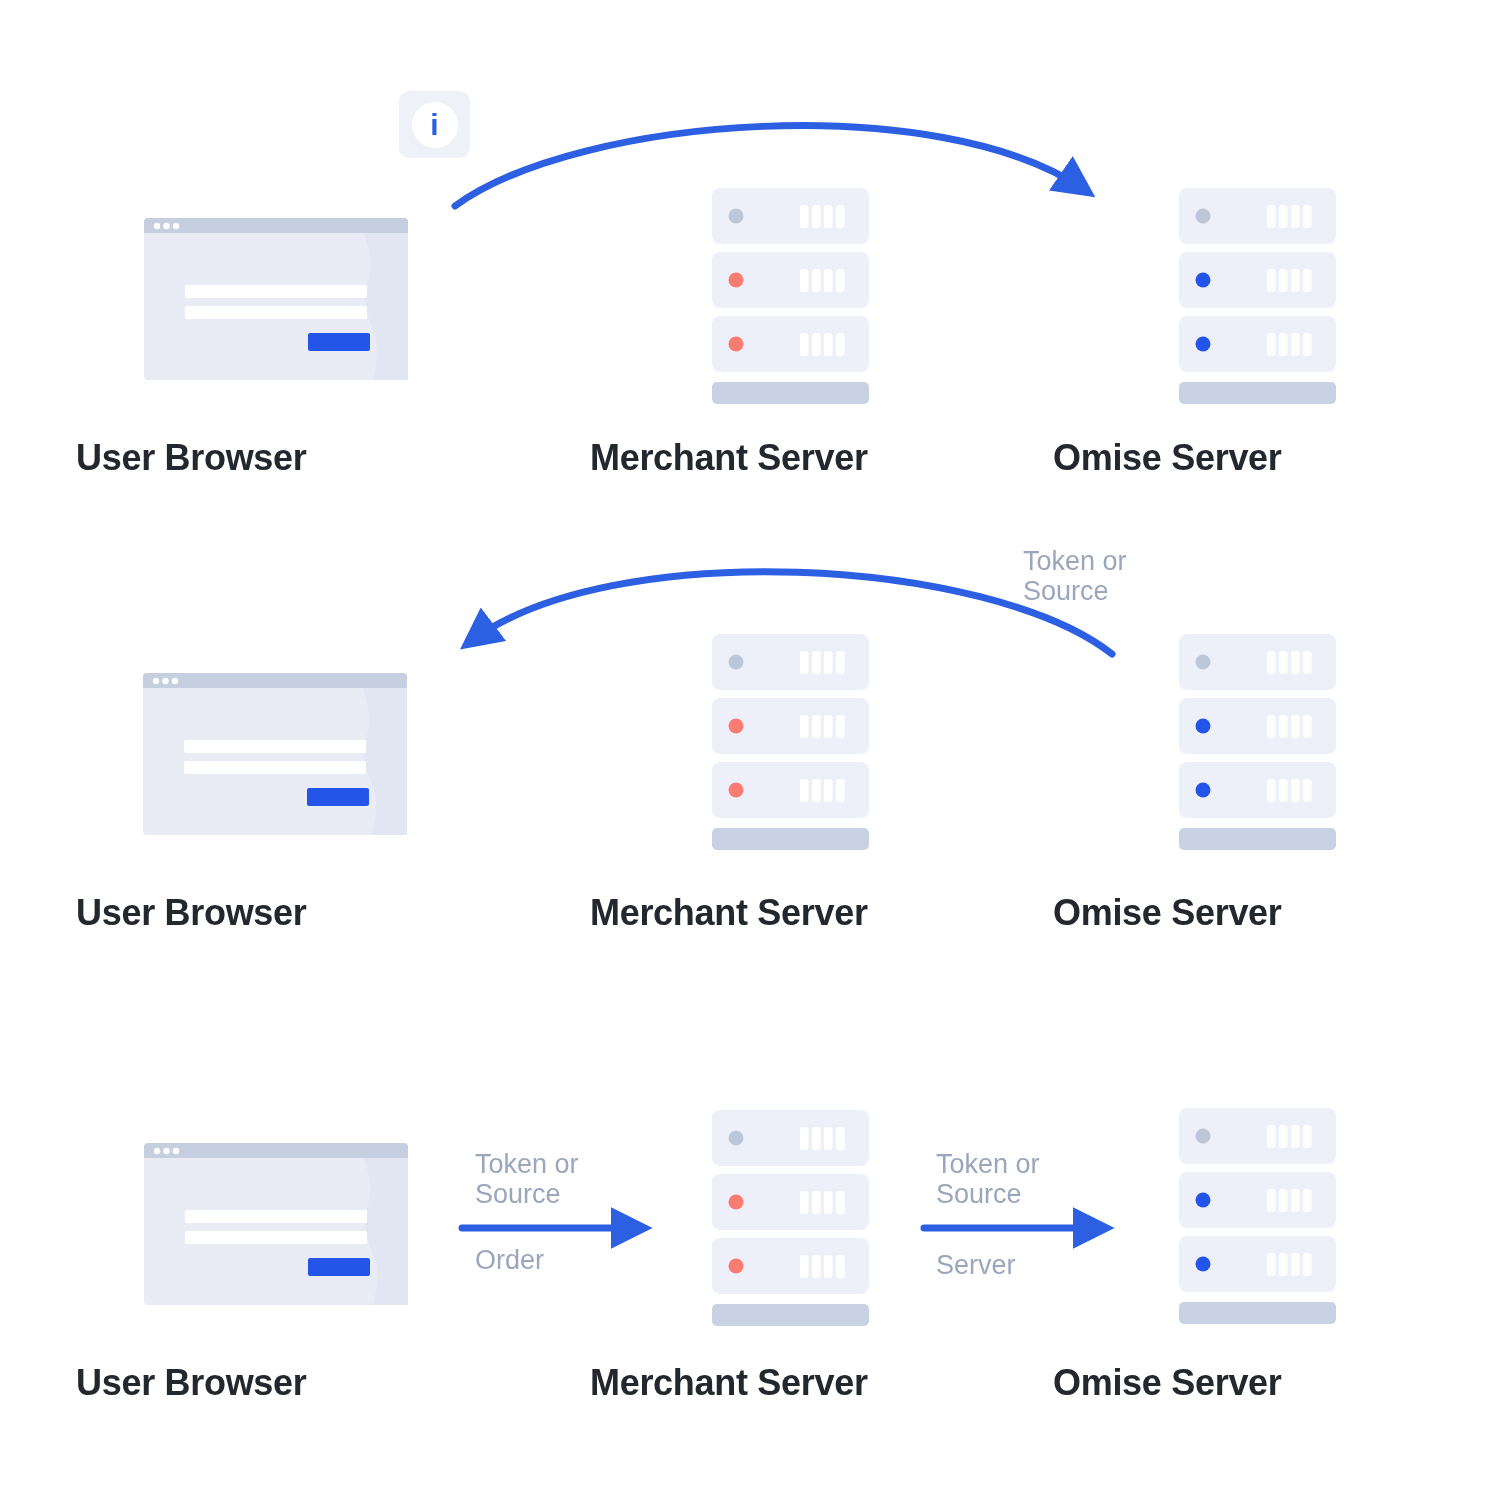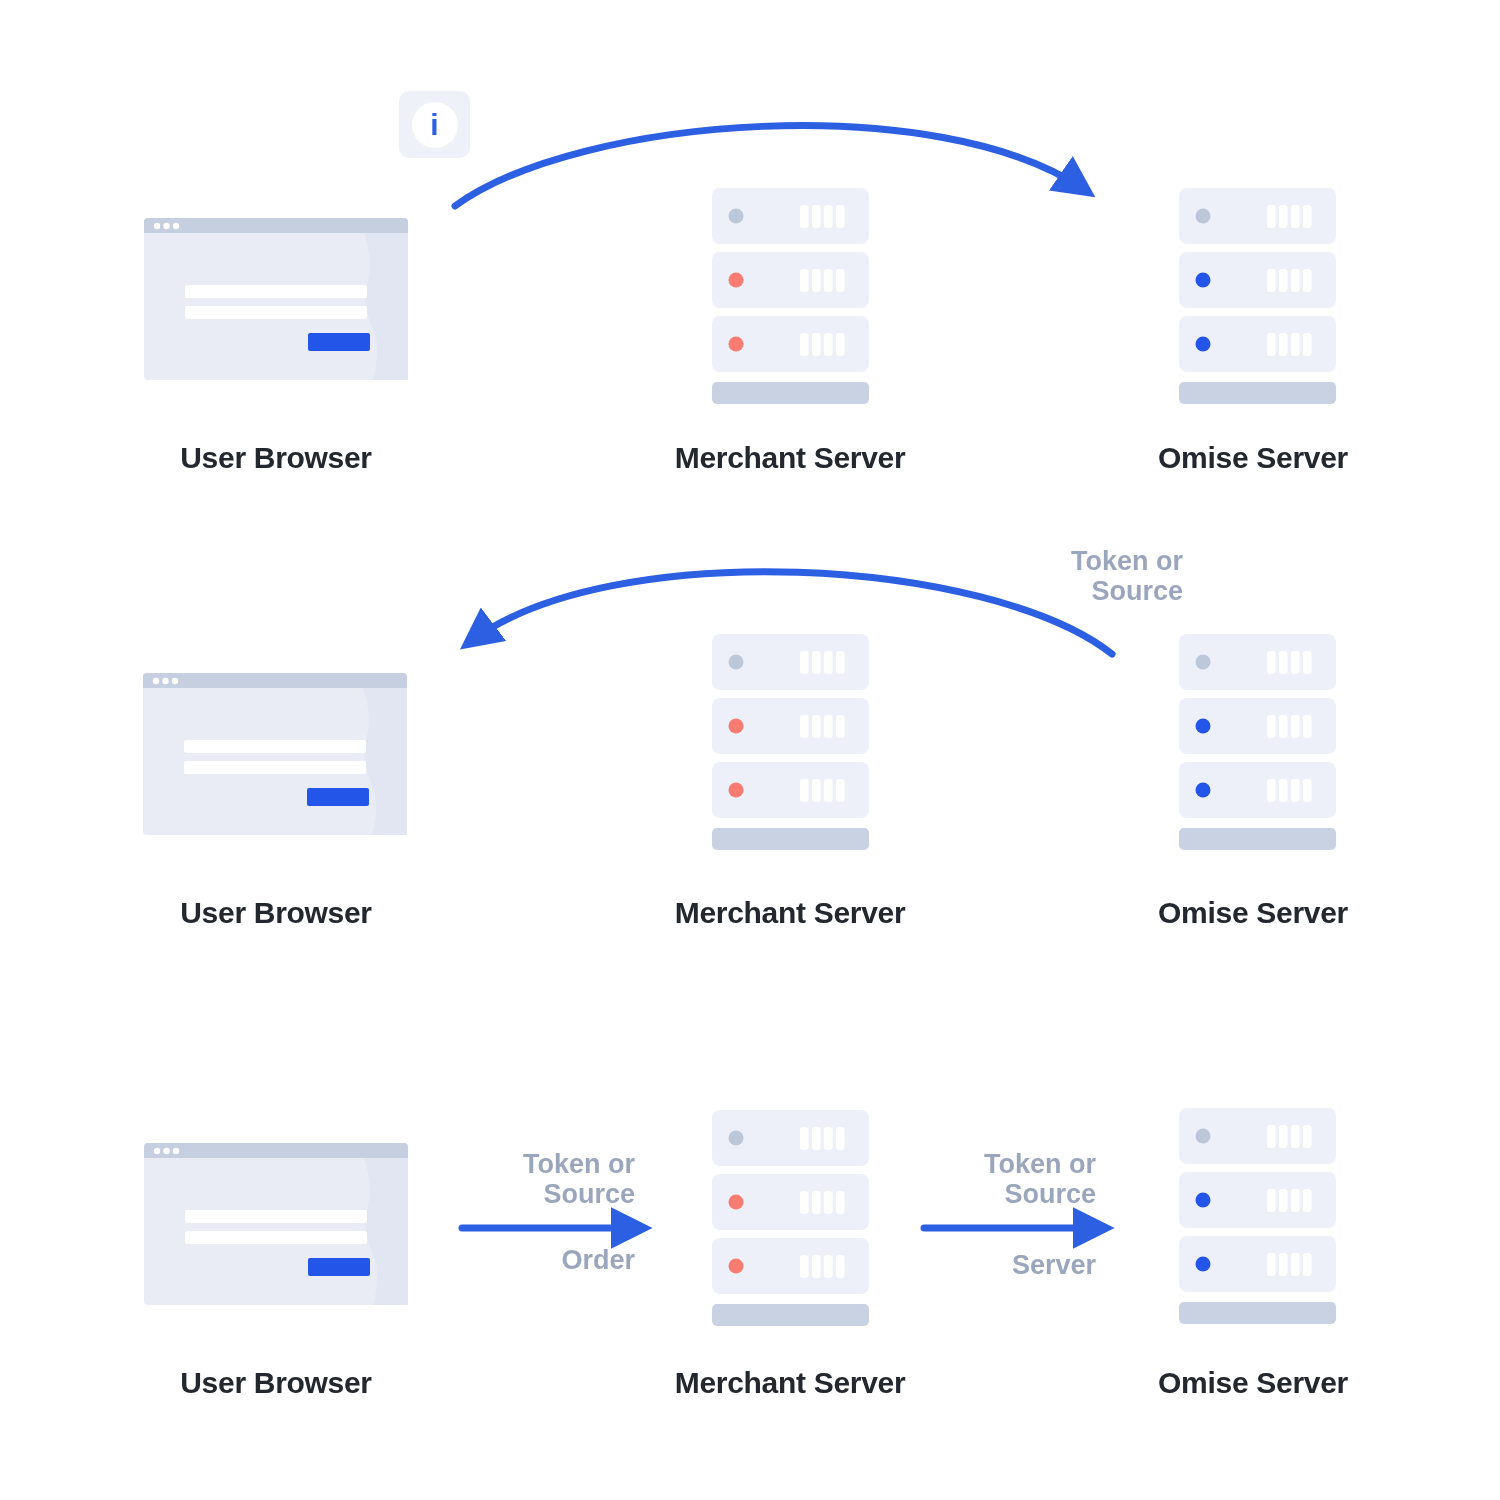--- a/index.html
+++ b/index.html
@@ -21,27 +21,27 @@
   .slot{fill:#ffffff;}
   .dot-gray{fill:var(--dot-gray);}
   .dot-red{fill:var(--dot-red);}
   .dot-blue{fill:var(--button-blue);}
   
   .arrows-overlay{position:absolute;left:0;top:0;pointer-events:none;}
   .arrow-path{stroke:var(--accent-blue);stroke-width:7;fill:none;stroke-linecap:round;}
   .ah{fill:var(--accent-blue);}
   
   .node-label{
-    position:absolute;width:400px;margin-left:-200px;text-align:center;
-    font-size:30px;font-weight:bold;letter-spacing:-0.3px;
+    position:absolute;width:400px;margin-left:-200px;
+    font-size:36px;font-weight:bold;letter-spacing:-0.3px;
     color:var(--label-dark);line-height:34px;
   }
   .arrow-label{
-    position:absolute;width:160px;margin-left:-80px;text-align:right;
-    font-size:27px;font-weight:bold;color:var(--label-gray);line-height:30px;
+    position:absolute;width:160px;margin-left:-80px;text-align:left;
+    font-size:27px;font-weight:normal;color:var(--label-gray);line-height:30px;
   }
   
   .info-chip{
     position:absolute;left:399px;top:91px;width:71px;height:67px;
     background:var(--info-bg);border-radius:10px;
     display:flex;align-items:center;justify-content:center;cursor:pointer;
   }
   .info-circle{
     width:46px;height:46px;border-radius:50%;background:#ffffff;
     display:flex;align-items:center;justify-content:center;

